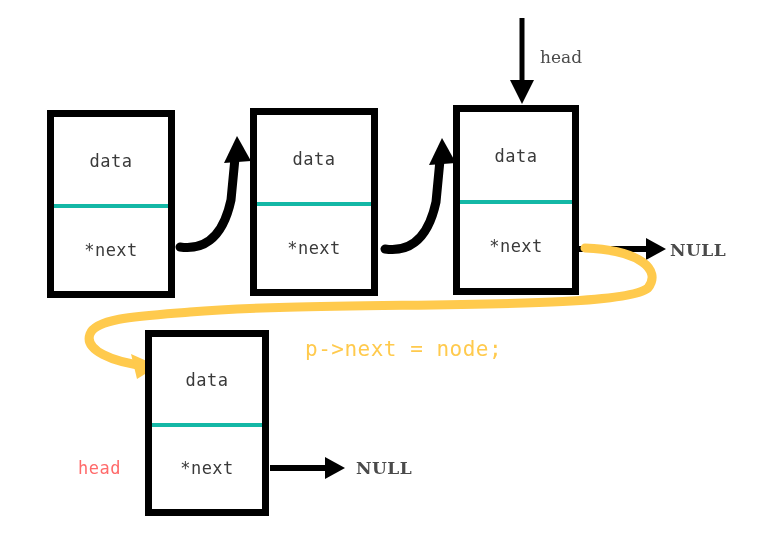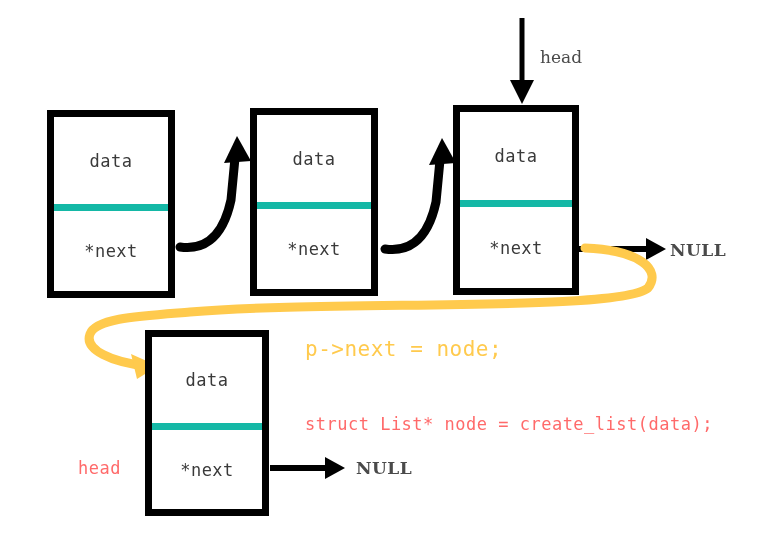--- a/index.html
+++ b/index.html
@@ -36,21 +36,21 @@
     box-sizing: border-box;
     display: flex;
     align-items: center;
     justify-content: center;
     color: #3a3a3a;
     font-family: "DejaVu Sans Mono", "Liberation Mono", monospace;
     font-size: 17px;
     letter-spacing: 0.5px;
   }
   .cell-data { top: 0; height: 50%; align-items: center; }
-  .cell-next { top: 50%; height: 50%; border-top: 7px solid #14b8a6; }
+  .cell-next { top: 50%; height: 50%; border-top: 4px solid #14b8a6; }
   .lbl {
     position: absolute;
     font-family: "DejaVu Sans Mono", "Liberation Mono", monospace;
     white-space: nowrap;
   }
   .lbl-null {
     color: #4a4a4a;
     font-size: 17px;
     font-family: "DejaVu Serif", "Liberation Serif", serif;
     font-weight: bold;
@@ -152,15 +152,14 @@
   <div class="lbl lbl-head" style="left:540px; top:47px;">head</div>
 
   <div class="lbl lbl-null" style="left:670px; top:240px;">NULL</div>
 
   <div class="lbl lbl-null" style="left:356px; top:458px;">NULL</div>
 
   <div class="lbl lbl-red" style="left:78px; top:458px;">head</div>
 
   <div class="lbl lbl-yellow" style="left:305px; top:337px;">p-&gt;next = node;</div>
 
-  <div class="lbl lbl-red" style="left:305px; top:414px;">struct List* node = create_list(data);</div>
 
 </div>
 
 </body></html>

